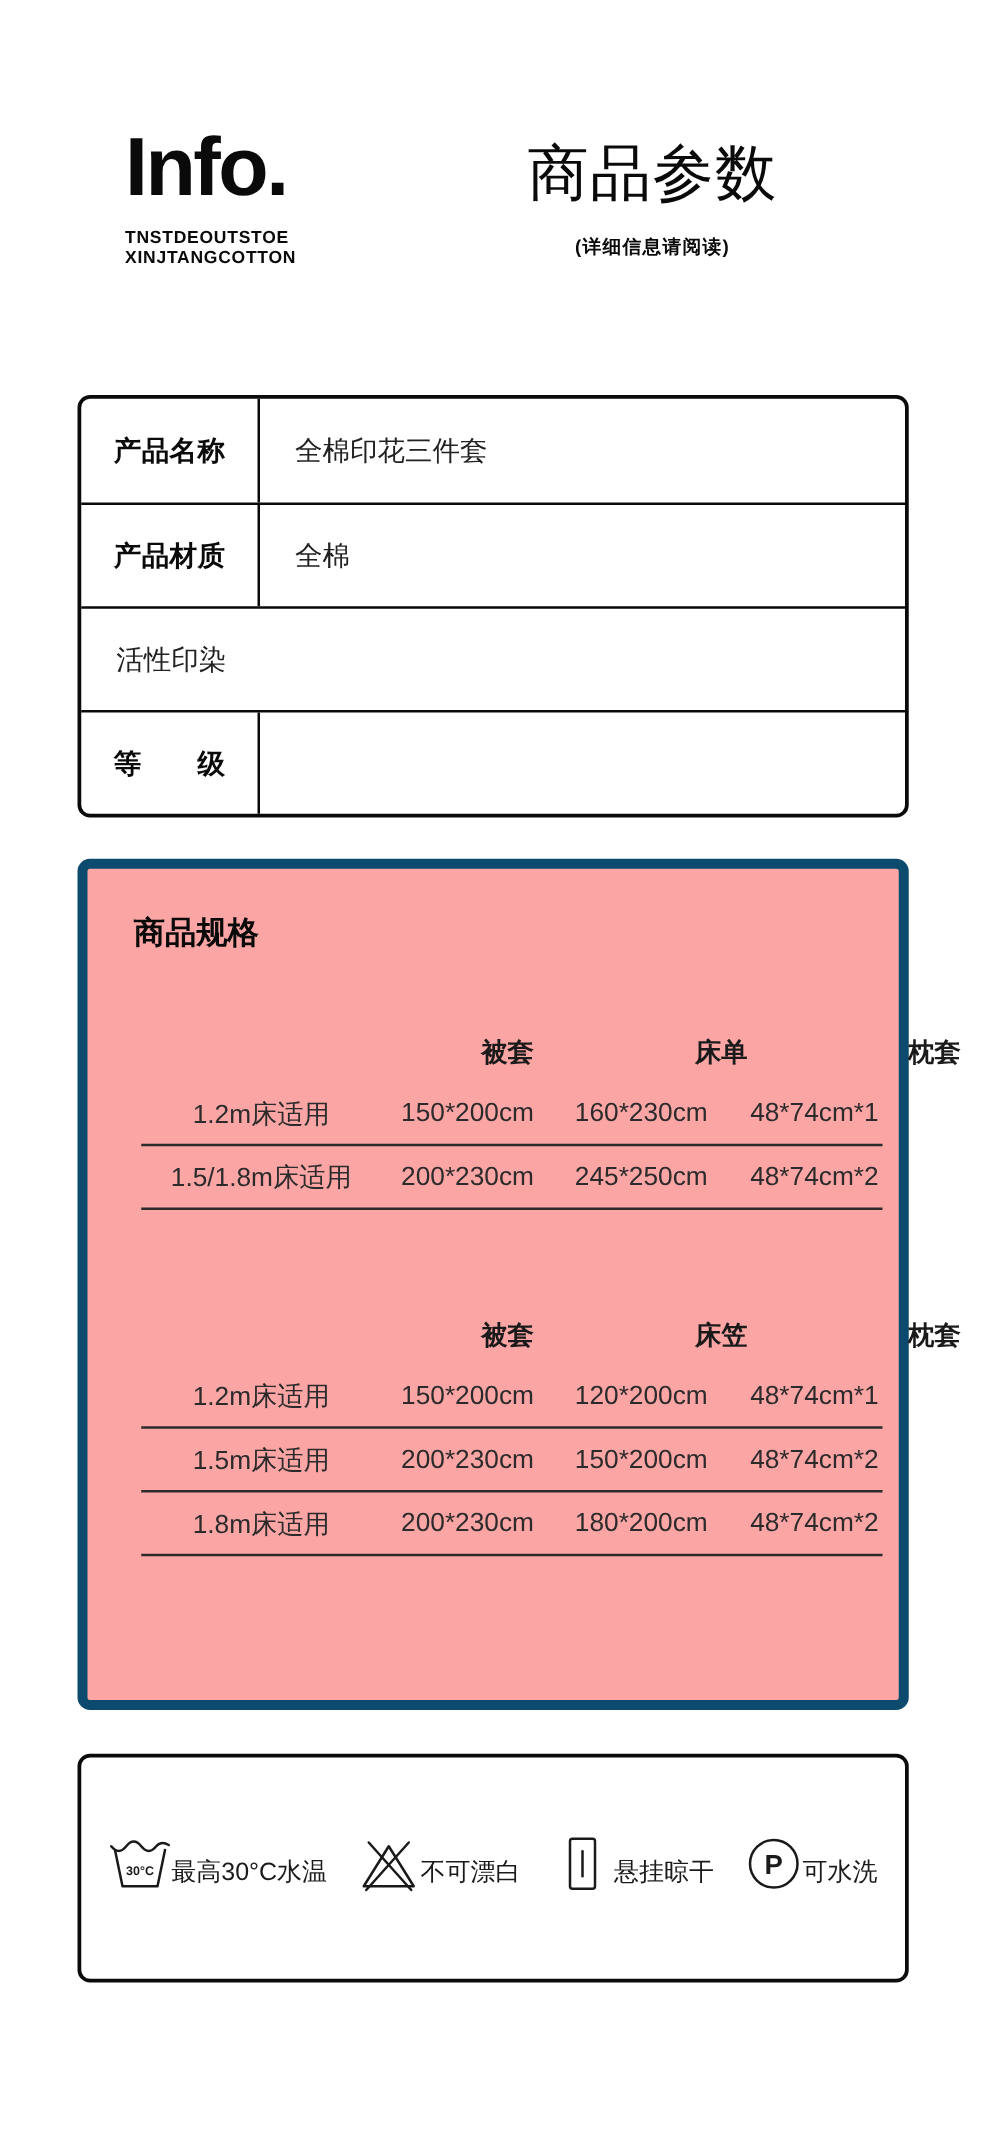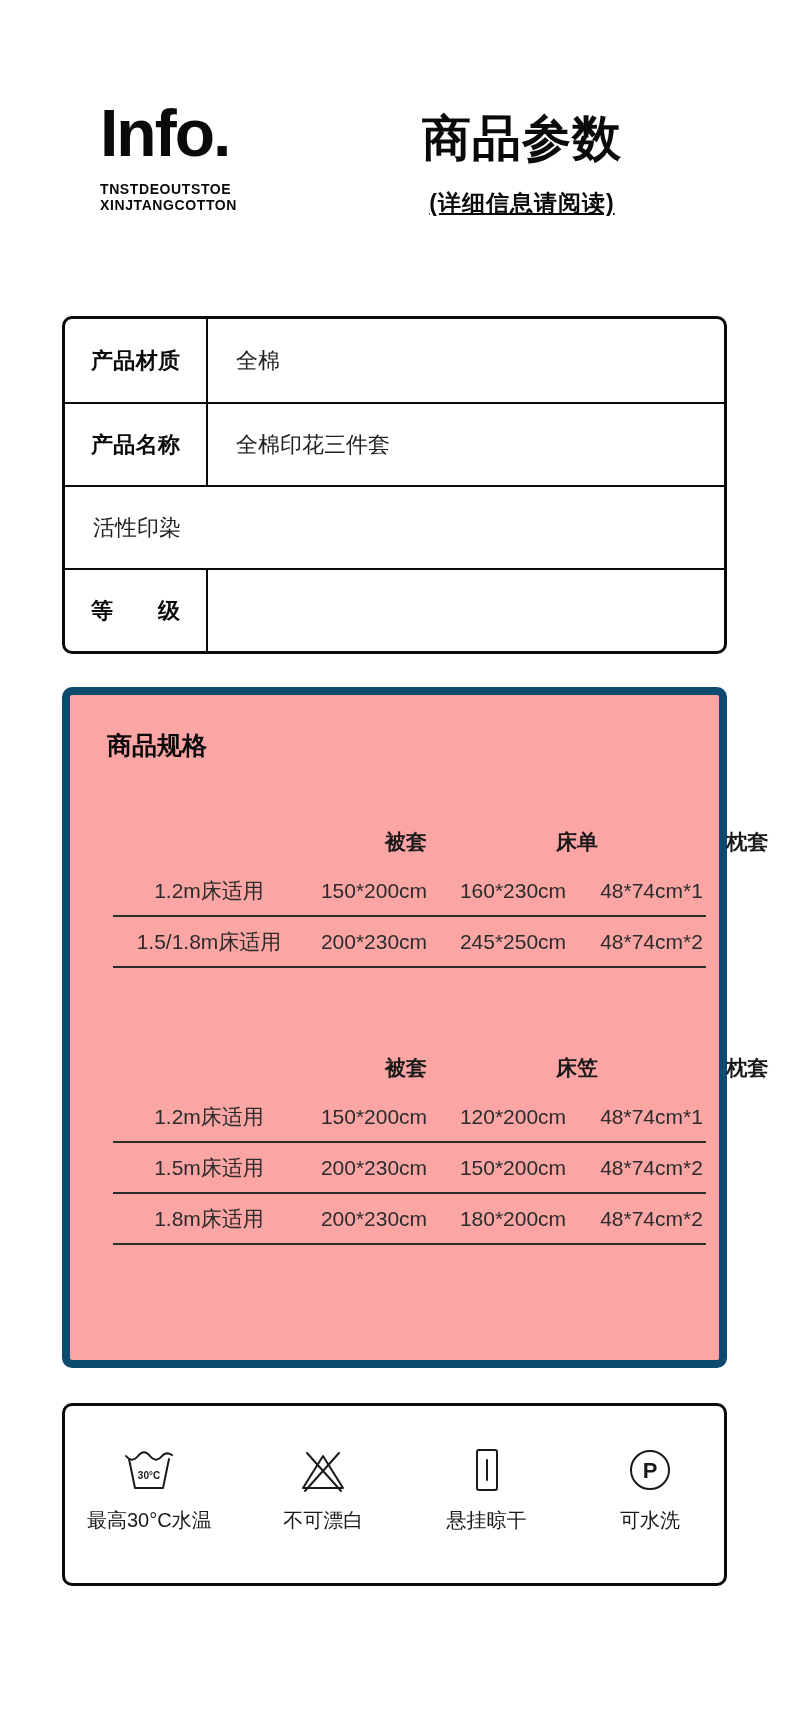--- a/index.html
+++ b/index.html
@@ -18,22 +18,22 @@
   .logo-block { position:absolute; left:100px; top:84px; }
   .logo {
     font-size:66px; font-weight:900; letter-spacing:-2px;
     color:#0a0a0a; line-height:0.95;
   }
   .logo-sub {
     margin-top:16px; font-size:14px; font-weight:800;
     letter-spacing:0.6px; line-height:1.2; color:#0a0a0a;
   }
   .title-block { position:absolute; left:408px; top:88px; width:228px; text-align:center; }
-  .main-title { font-size:49px; font-weight:700; color:#0a0a0a; letter-spacing:1px; }
-  .sub-title  { font-size:23px; font-weight:700; margin-top:16px; color:#0a0a0a; letter-spacing:1px;text-decoration:underline; }
+  .main-title { font-size:49px; font-weight:400; color:#0a0a0a; letter-spacing:1px; }
+  .sub-title  { font-size:15px; font-weight:700; margin-top:16px; color:#0a0a0a; letter-spacing:1px; }
 
   
   .info-box {
     position:absolute; left:62px; top:298px; width:665px; height:338px;
     border:3px solid #0a0a0a; border-radius:10px; background:#fff;
     display:grid; grid-template-rows:repeat(4,1fr);
   }
   .info-row { display:grid; grid-template-columns:143px 1fr; }
   .info-row + .info-row { border-top:2px solid #0a0a0a; }
   .info-label {
@@ -69,21 +69,21 @@
   .spec-cell { text-align:center; }
   .spec-cell.last { text-align:center; padding-right:2px; }
 
   
   .care-box {
     position:absolute; left:62px; top:1385px; width:665px; height:183px;
     border:3px solid #0a0a0a; border-radius:10px; background:#fff;
     display:flex; align-items:center; justify-content:space-between;
     padding:0 22px 8px 22px;
   }
-  .care-item { display:flex; flex-direction:column; align-items:center; min-width:104px; }
+  .care-item { display:flex; align-items:center; min-width:104px; }
   .care-item svg { display:block; }
   .care-label { margin-top:14px; font-size:20px; color:#1a1a1a; }
   .ic { stroke:#1a1a1a; stroke-width:2; fill:none; stroke-linecap:round; stroke-linejoin:round; }
   .ic-text { fill:#1a1a1a; stroke:none; font-family:"Liberation Sans",sans-serif; }
 </style>
 </head>
 <body>
 
 <div class="page">
 
@@ -95,29 +95,29 @@
     </div>
   </div>
   <div class="title-block">
     <div class="main-title">商品参数</div>
     <div class="sub-title">(详细信息请阅读)</div>
   </div>
 
   <div class="info-box">
     <div class="info-row">
       <div class="info-label">
+          <span>产品名称</span>
+        </div>
+      <div class="info-value">全棉印花三件套</div>
+    </div>
+    <div class="info-row">
+      <div class="info-label">
           <span>产品材质</span>
         </div>
       <div class="info-value">全棉</div>
-    </div>
-    <div class="info-row">
-      <div class="info-label">
-          <span>产品名称</span>
-        </div>
-      <div class="info-value">全棉印花三件套</div>
     </div>
     <div class="info-row">
       <div class="info-value">活性印染</div>
     </div>
     <div class="info-row">
       <div class="info-label">
           <span>等级</span>
         </div>
     </div>
   </div>

